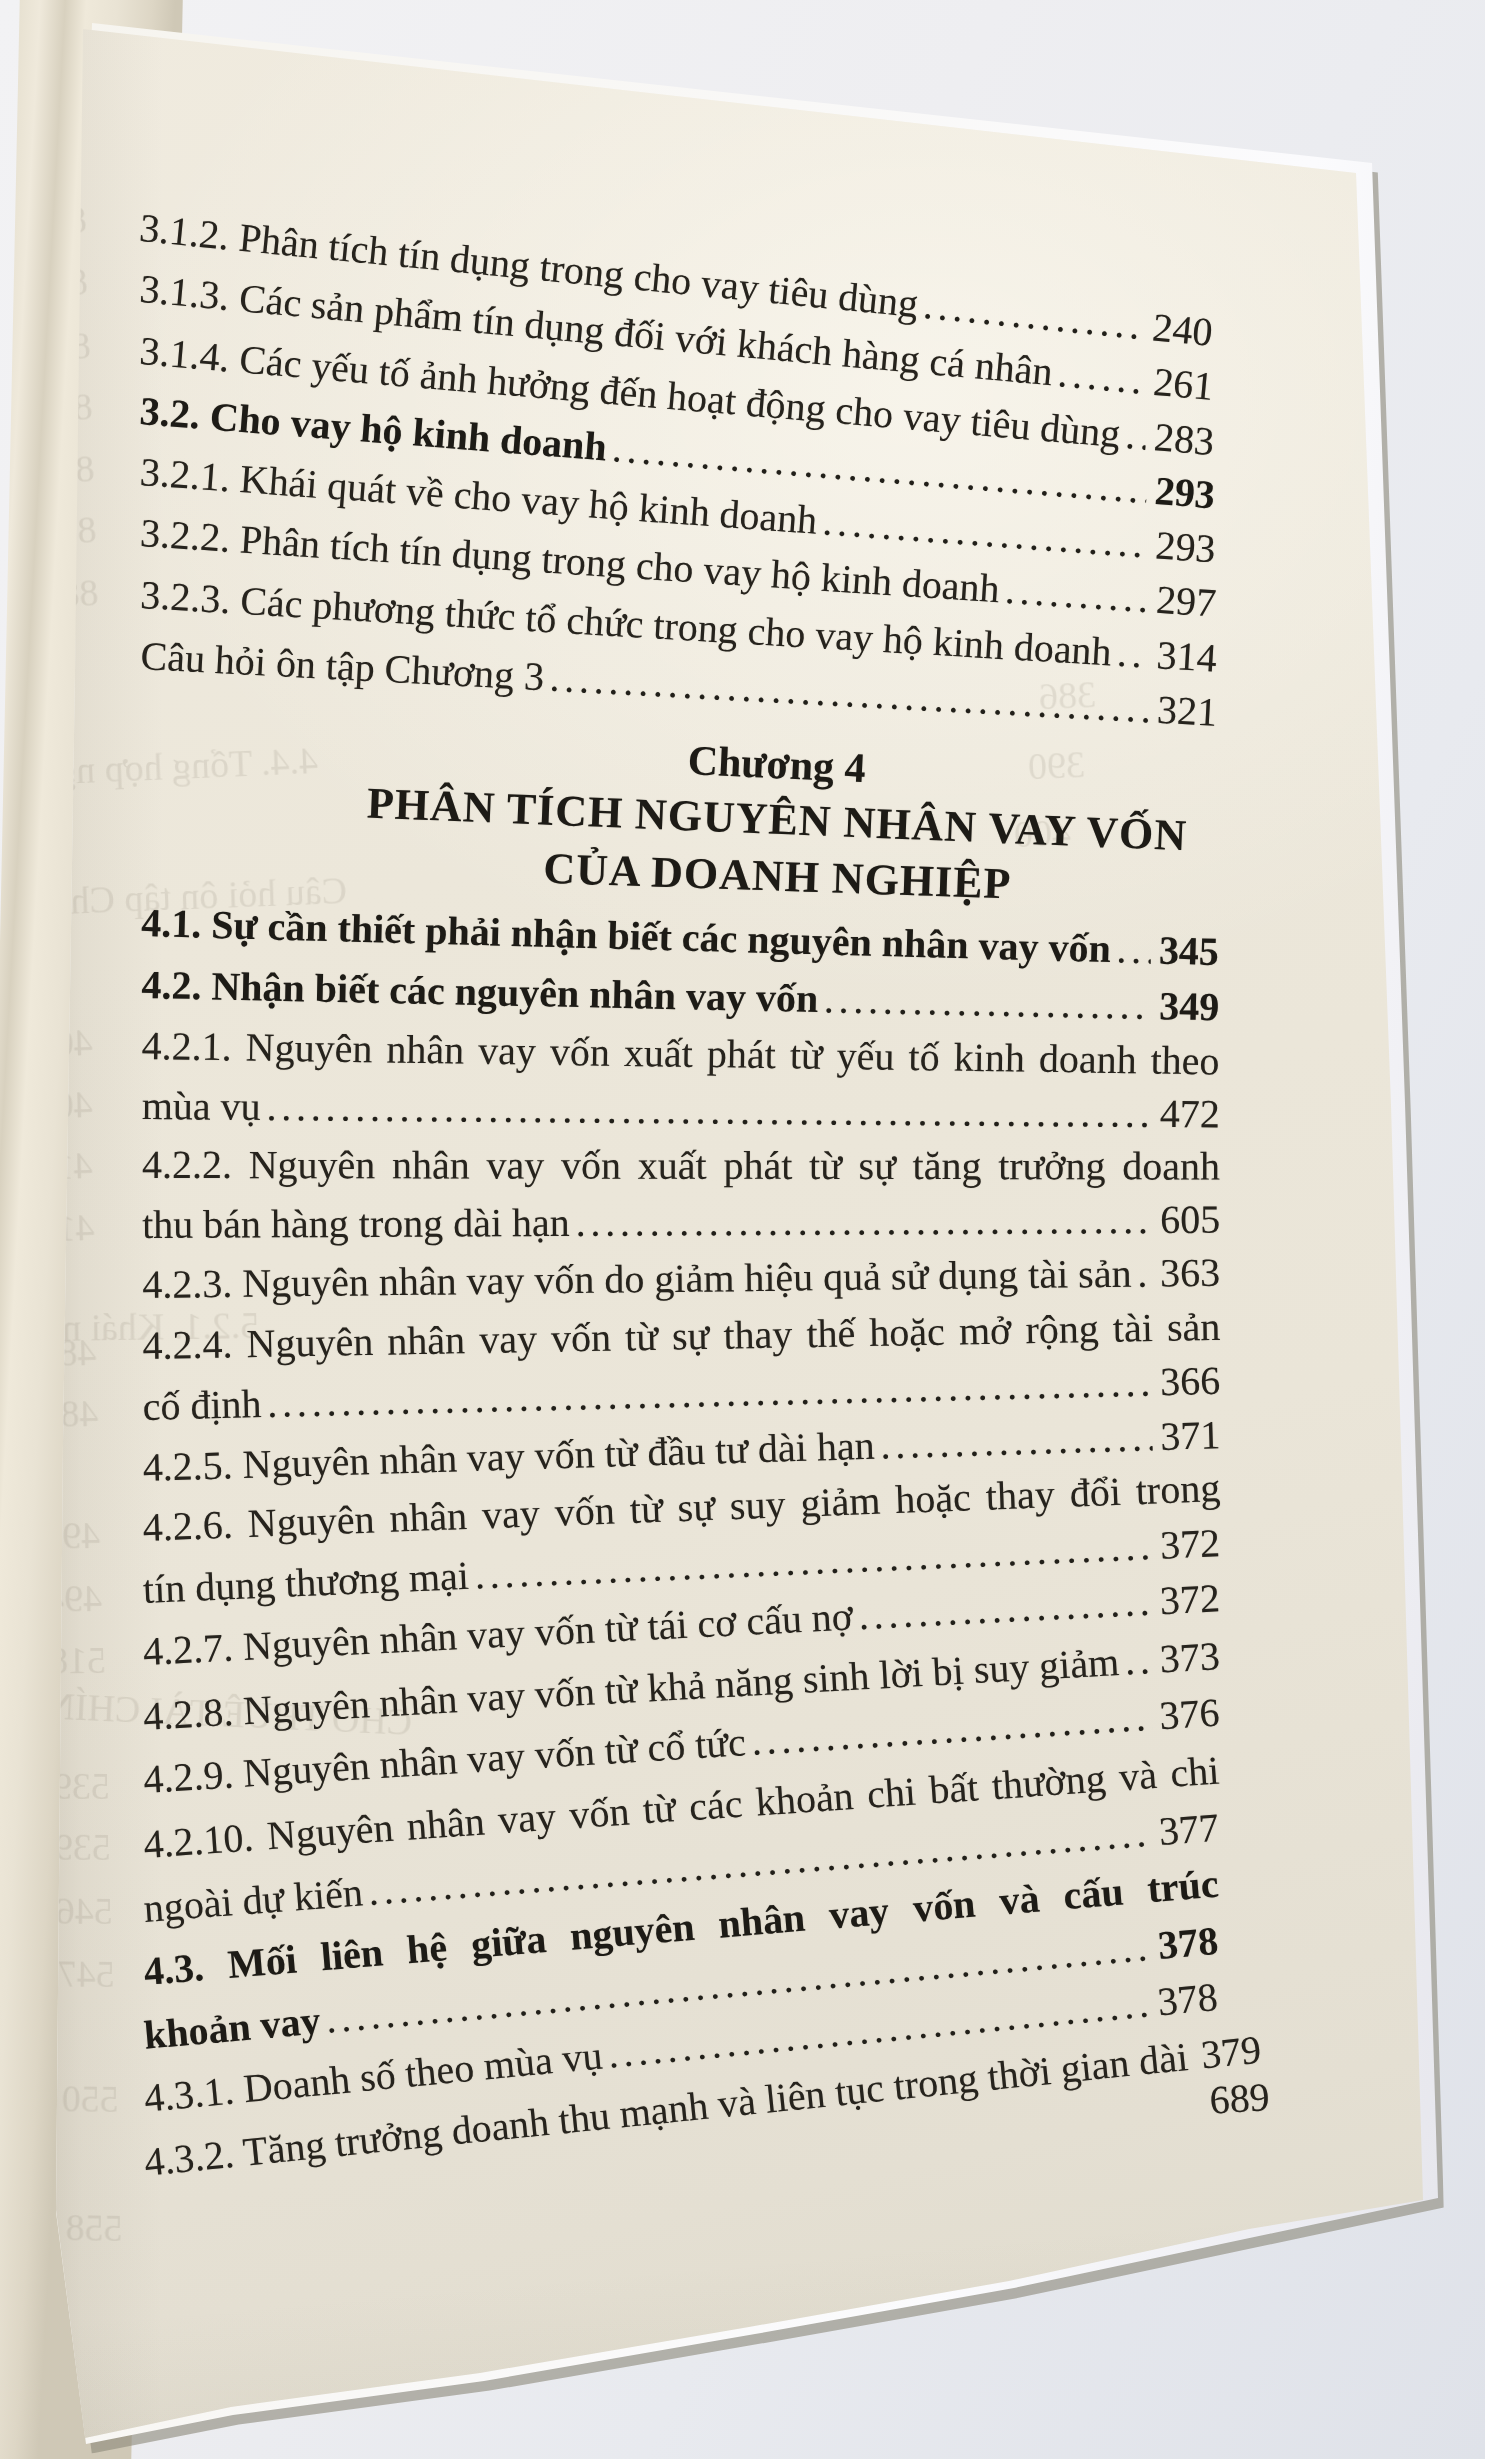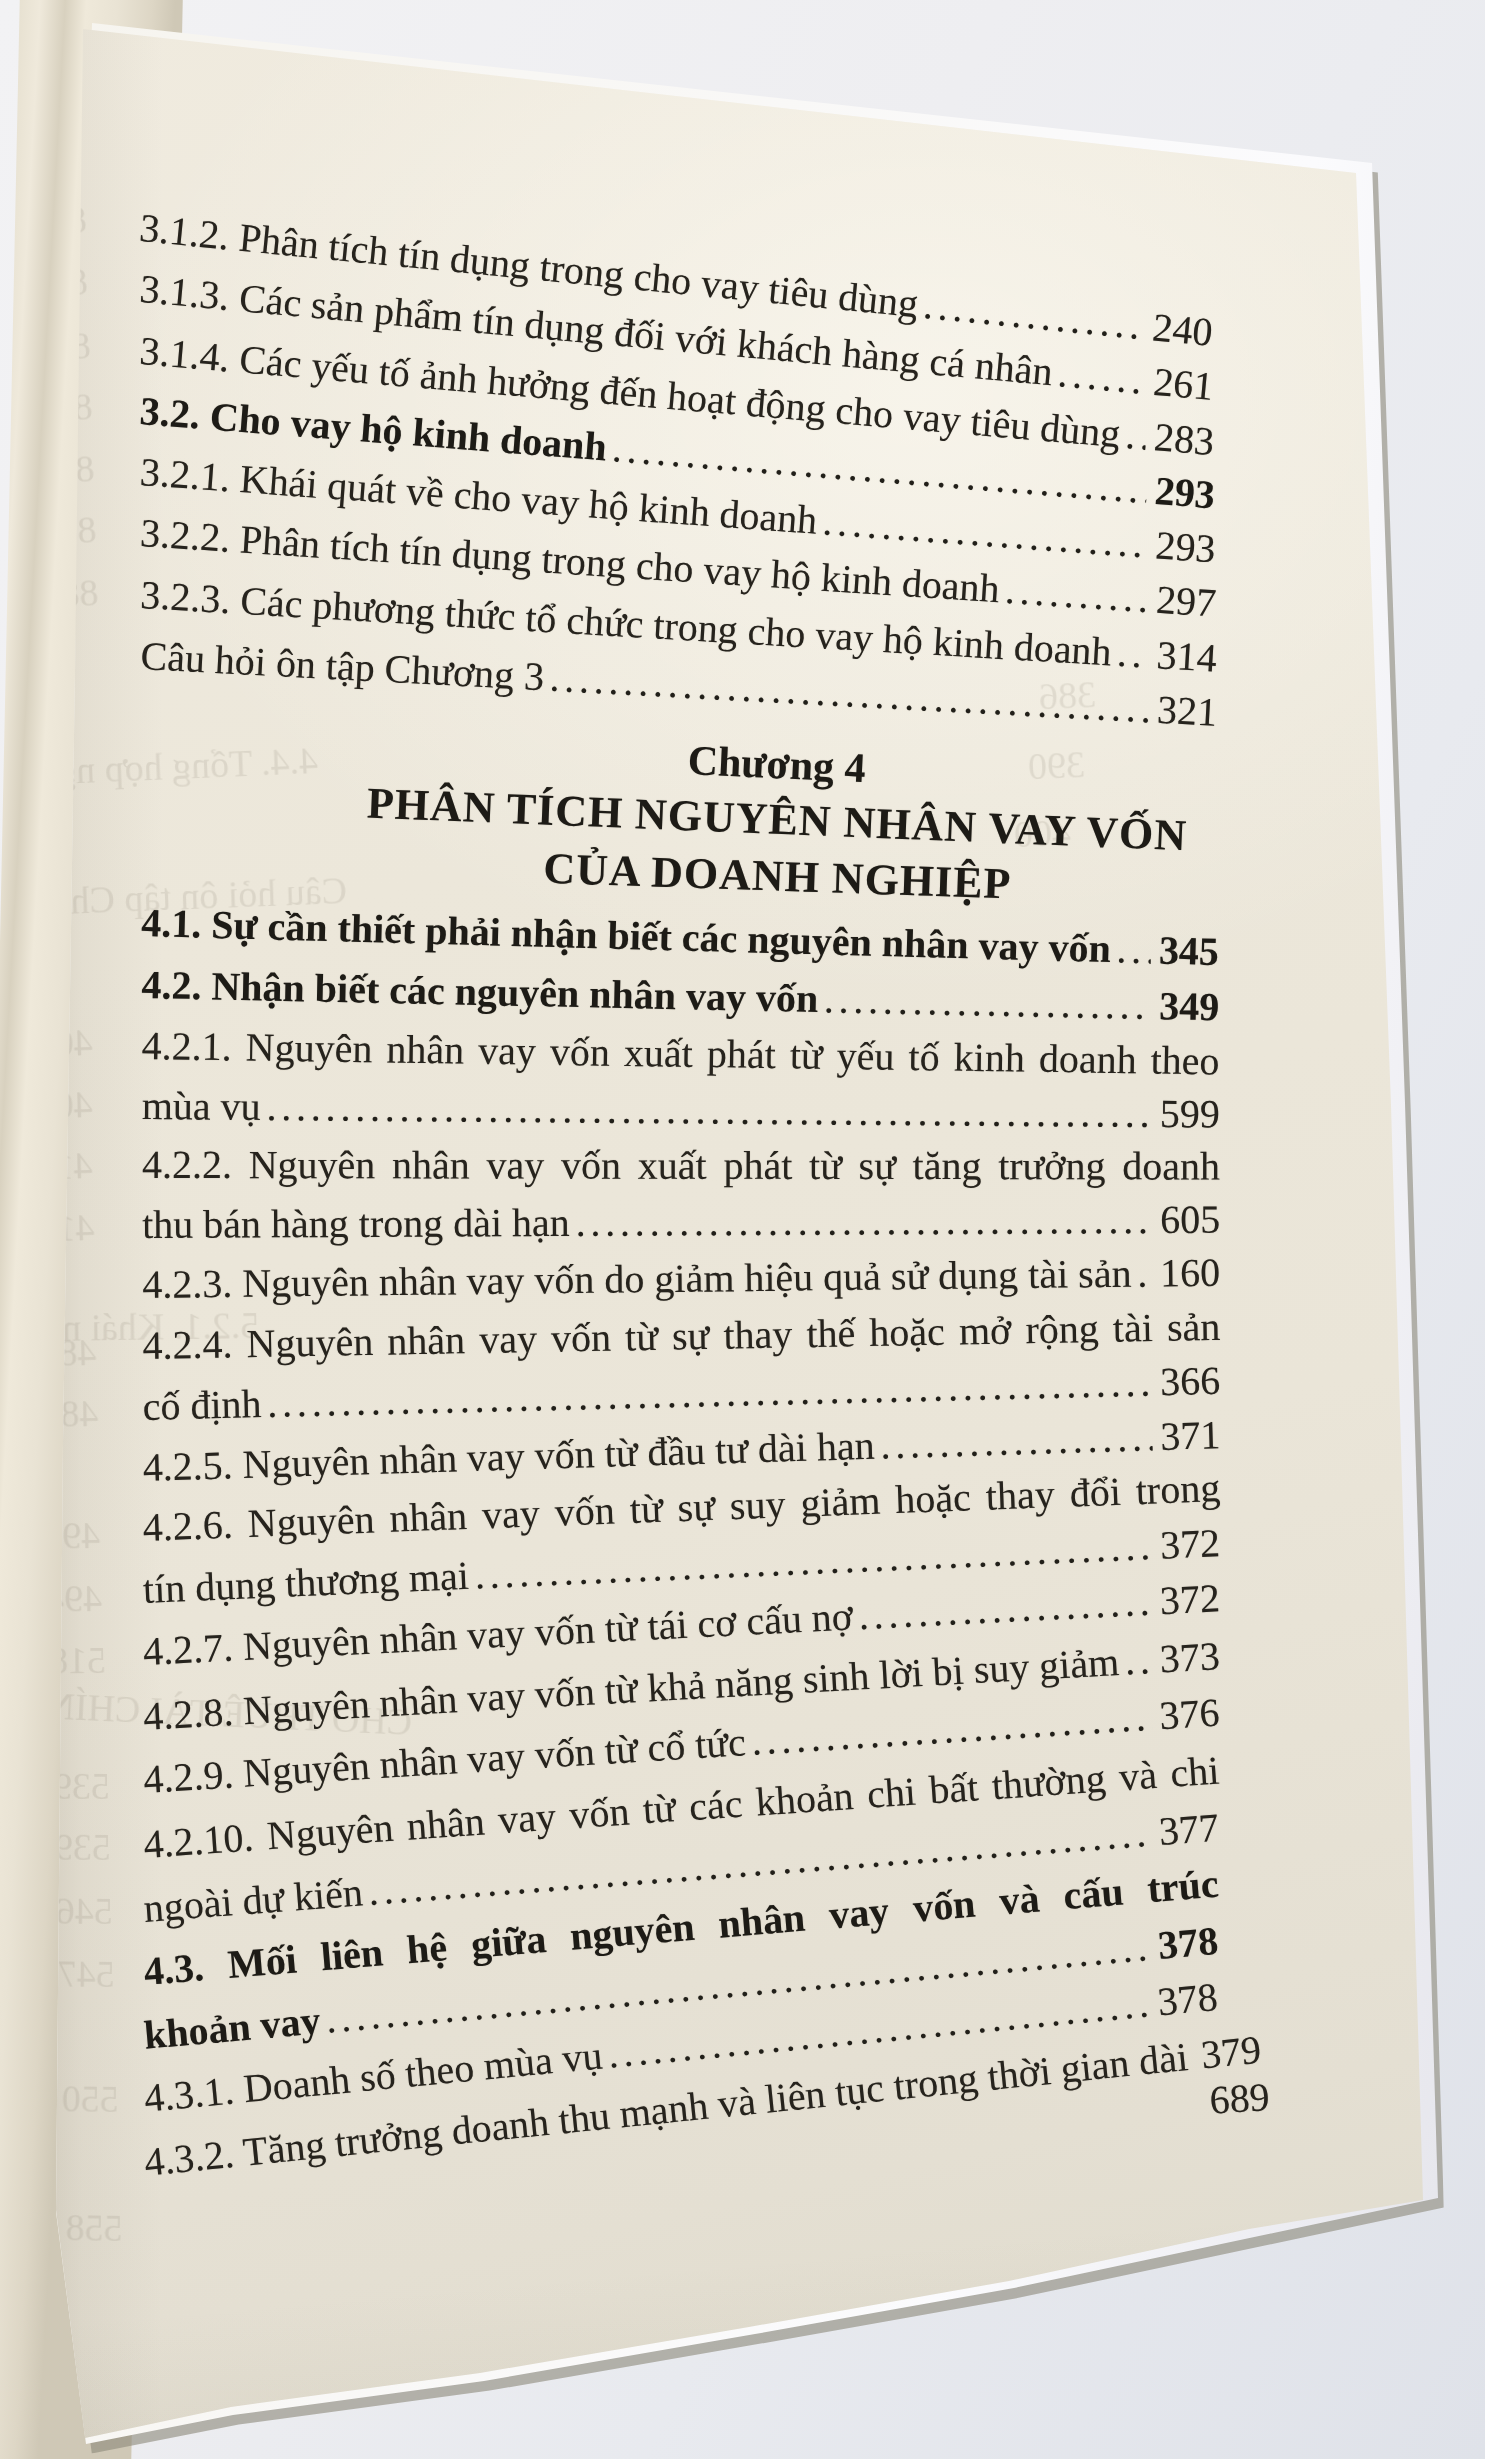--- a/index.html
+++ b/index.html
@@ -167,32 +167,32 @@
       </div>
       <div class="row bold " style="top: 961px; transform: rotate(1.19deg);">
         <span class="lbl">4.2. Nhận biết các nguyên nhân vay vốn</span>
         <span class="leader"></span>
         <span class="pg">349</span>
       </div>
       <div class="row wrap" style="top: 1022px; transform: rotate(0.82deg);">4.2.1. Nguyên nhân vay vốn xuất phát từ yếu tố kinh doanh theo</div>
       <div class="row " style="top: 1082px; transform: rotate(0.45deg);">
         <span class="lbl">mùa vụ</span>
         <span class="leader"></span>
-        <span class="pg">599</span>
+        <span class="pg">472</span>
       </div>
       <div class="row wrap" style="top: 1141px; transform: rotate(0.08deg);">4.2.2. Nguyên nhân vay vốn xuất phát từ sự tăng trưởng doanh</div>
       <div class="row " style="top: 1201px; transform: rotate(-0.28deg);">
         <span class="lbl">thu bán hàng trong dài hạn</span>
         <span class="leader"></span>
         <span class="pg">605</span>
       </div>
       <div class="row " style="top: 1261px; transform: rotate(-0.65deg);">
         <span class="lbl">4.2.3. Nguyên nhân vay vốn do giảm hiệu quả sử dụng tài sản</span>
         <span class="leader"></span>
-        <span class="pg">160</span>
+        <span class="pg">363</span>
       </div>
       <div class="row wrap" style="top: 1322px; transform: rotate(-1.02deg);">4.2.4. Nguyên nhân vay vốn từ sự thay thế hoặc mở rộng tài sản</div>
       <div class="row " style="top: 1383px; transform: rotate(-1.39deg);">
         <span class="lbl">cố định</span>
         <span class="leader"></span>
         <span class="pg">366</span>
       </div>
       <div class="row " style="top: 1444px; transform: rotate(-1.75deg);">
         <span class="lbl">4.2.5. Nguyên nhân vay vốn từ đầu tư dài hạn</span>
         <span class="leader"></span>

